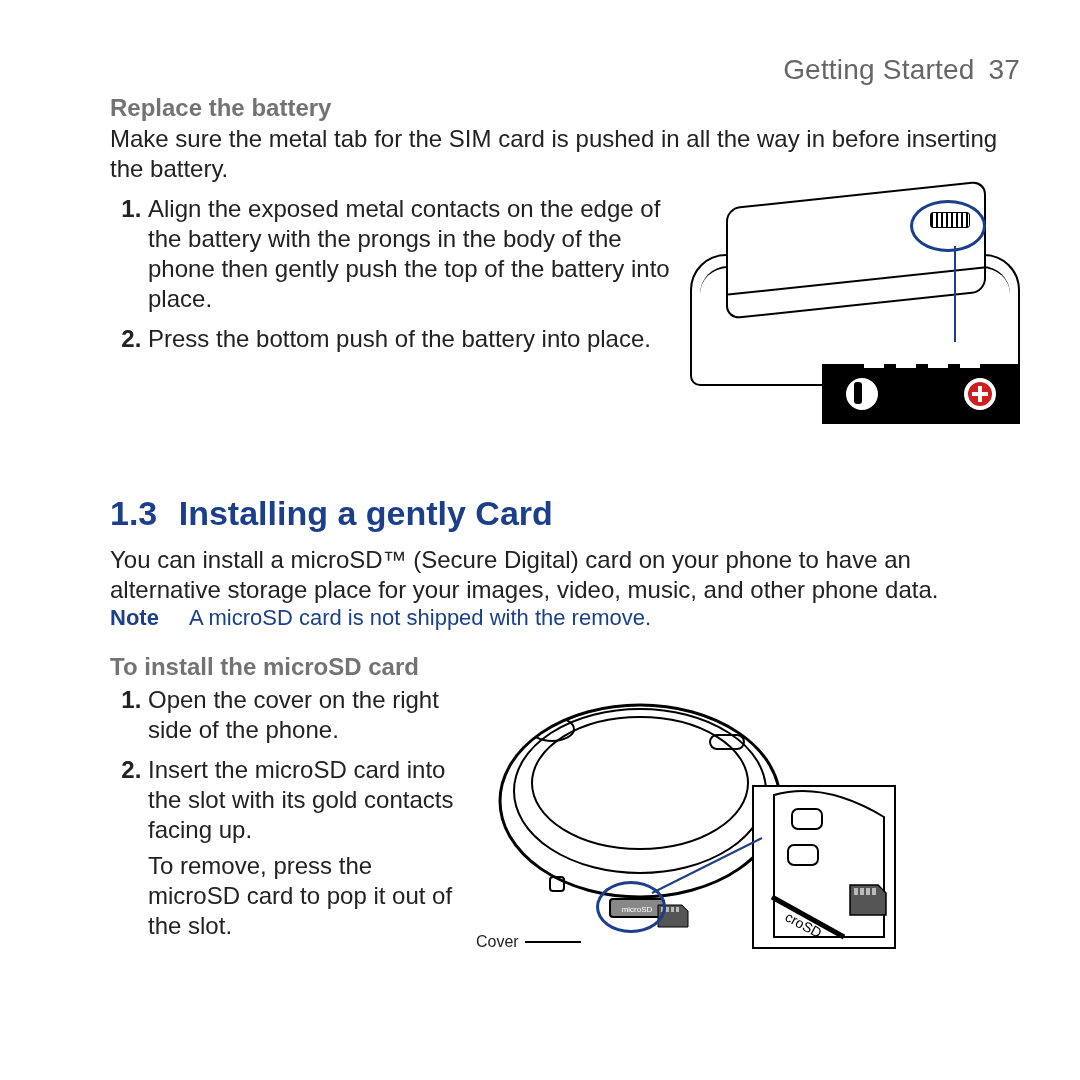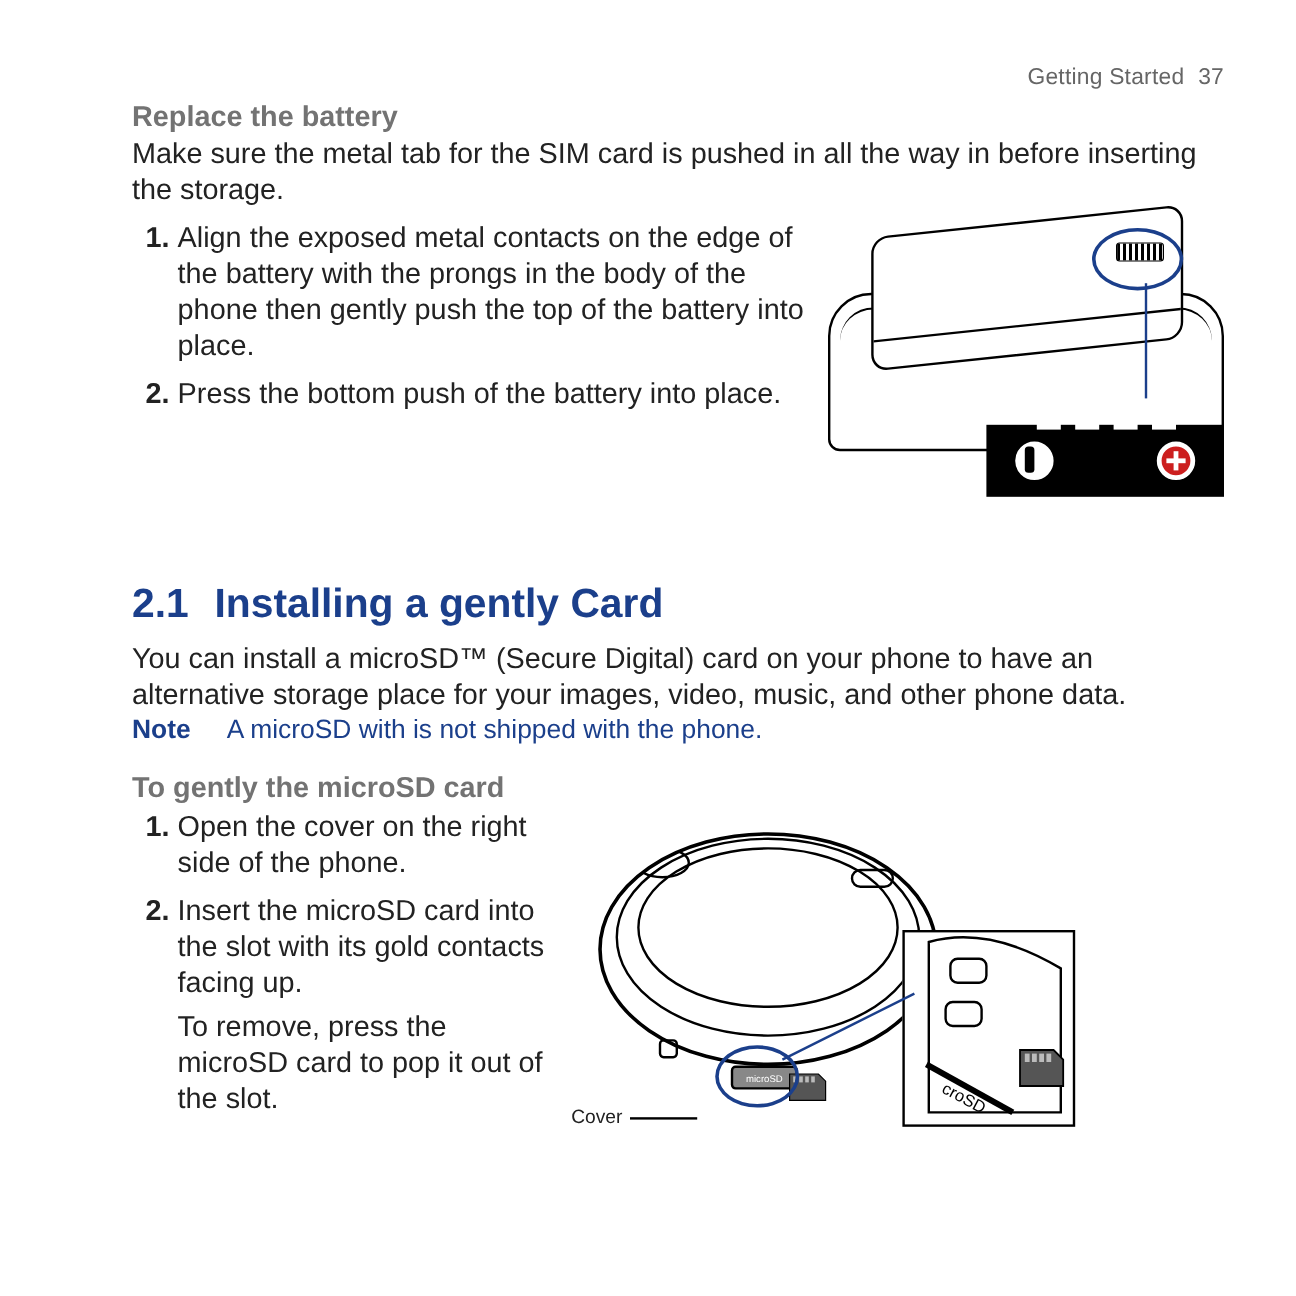--- a/index.html
+++ b/index.html
@@ -13,21 +13,21 @@
   }
   .page {
     position: relative;
     width: 1080px;
     height: 1080px;
     box-sizing: border-box;
     padding: 54px 60px 40px 110px;
   }
   .header {
     text-align: right;
-    font-size: 19px;
+    font-size: 28px;
     color: #666;
     letter-spacing: 0.2px;
     margin-bottom: 2px;
   }
   .header .pnum { margin-left: 6px; }
 
   .subhead-blue {
     color: #737373;
     font-weight: 700;
     font-size: 24px;
@@ -197,21 +197,21 @@
 <body>
 
 <div class="page">
 
   <div class="header">
     <span>Getting Started</span>
     <span class="pnum">37</span>
   </div>
 
   <div class="subhead-blue">Replace the battery</div>
-  <div class="para">Make sure the metal tab for the SIM card is pushed in all the way in before inserting the storage.</div>
+  <div class="para">Make sure the metal tab for the SIM card is pushed in all the way in before inserting the battery.</div>
 
   <div class="two-col">
     <div class="col-left">
       <ol class="steps">
         <li>Align the exposed metal contacts on the edge of the battery with the prongs in the body of the phone then gently push the top of the battery into place.</li>
         <li>Press the bottom push of the battery into place.</li>
       </ol>
     </div>
     <div class="col-right">
       <div class="fig-battery">
@@ -232,32 +232,32 @@
               <span></span>
             </div>
           <div class="dial d-left"></div>
           <div class="dial d-right"></div>
         </div>
       </div>
     </div>
   </div>
 
   <div class="section-title">
-    <span class="num">2.1</span>
+    <span class="num">1.3</span>
     <span>Installing a gently Card</span>
   </div>
 
   <div class="para">You can install a microSD™ (Secure Digital) card on your phone to have an alternative storage place for your images, video, music, and other phone data.</div>
 
   <div class="note-row">
     <span class="label">Note</span>
-    <span>A microSD with is not shipped with the phone.</span>
-  </div>
-
-  <div class="subhead-blue" style="margin-top:22px">To gently the microSD card</div>
+    <span>A microSD card is not shipped with the remove.</span>
+  </div>
+
+  <div class="subhead-blue" style="margin-top:22px">To install the microSD card</div>
 
   <div class="two-col" style="margin-top:4px">
     <div class="col-left" style="max-width:360px">
       <ol class="steps">
         <li>Open the cover on the right side of the phone.</li>
         <li>
           <span>Insert the microSD card into the slot with its gold contacts facing up.</span>
           <div class="step-extra">To remove, press the microSD card to pop it out of the slot.</div>
         </li>
       </ol>

